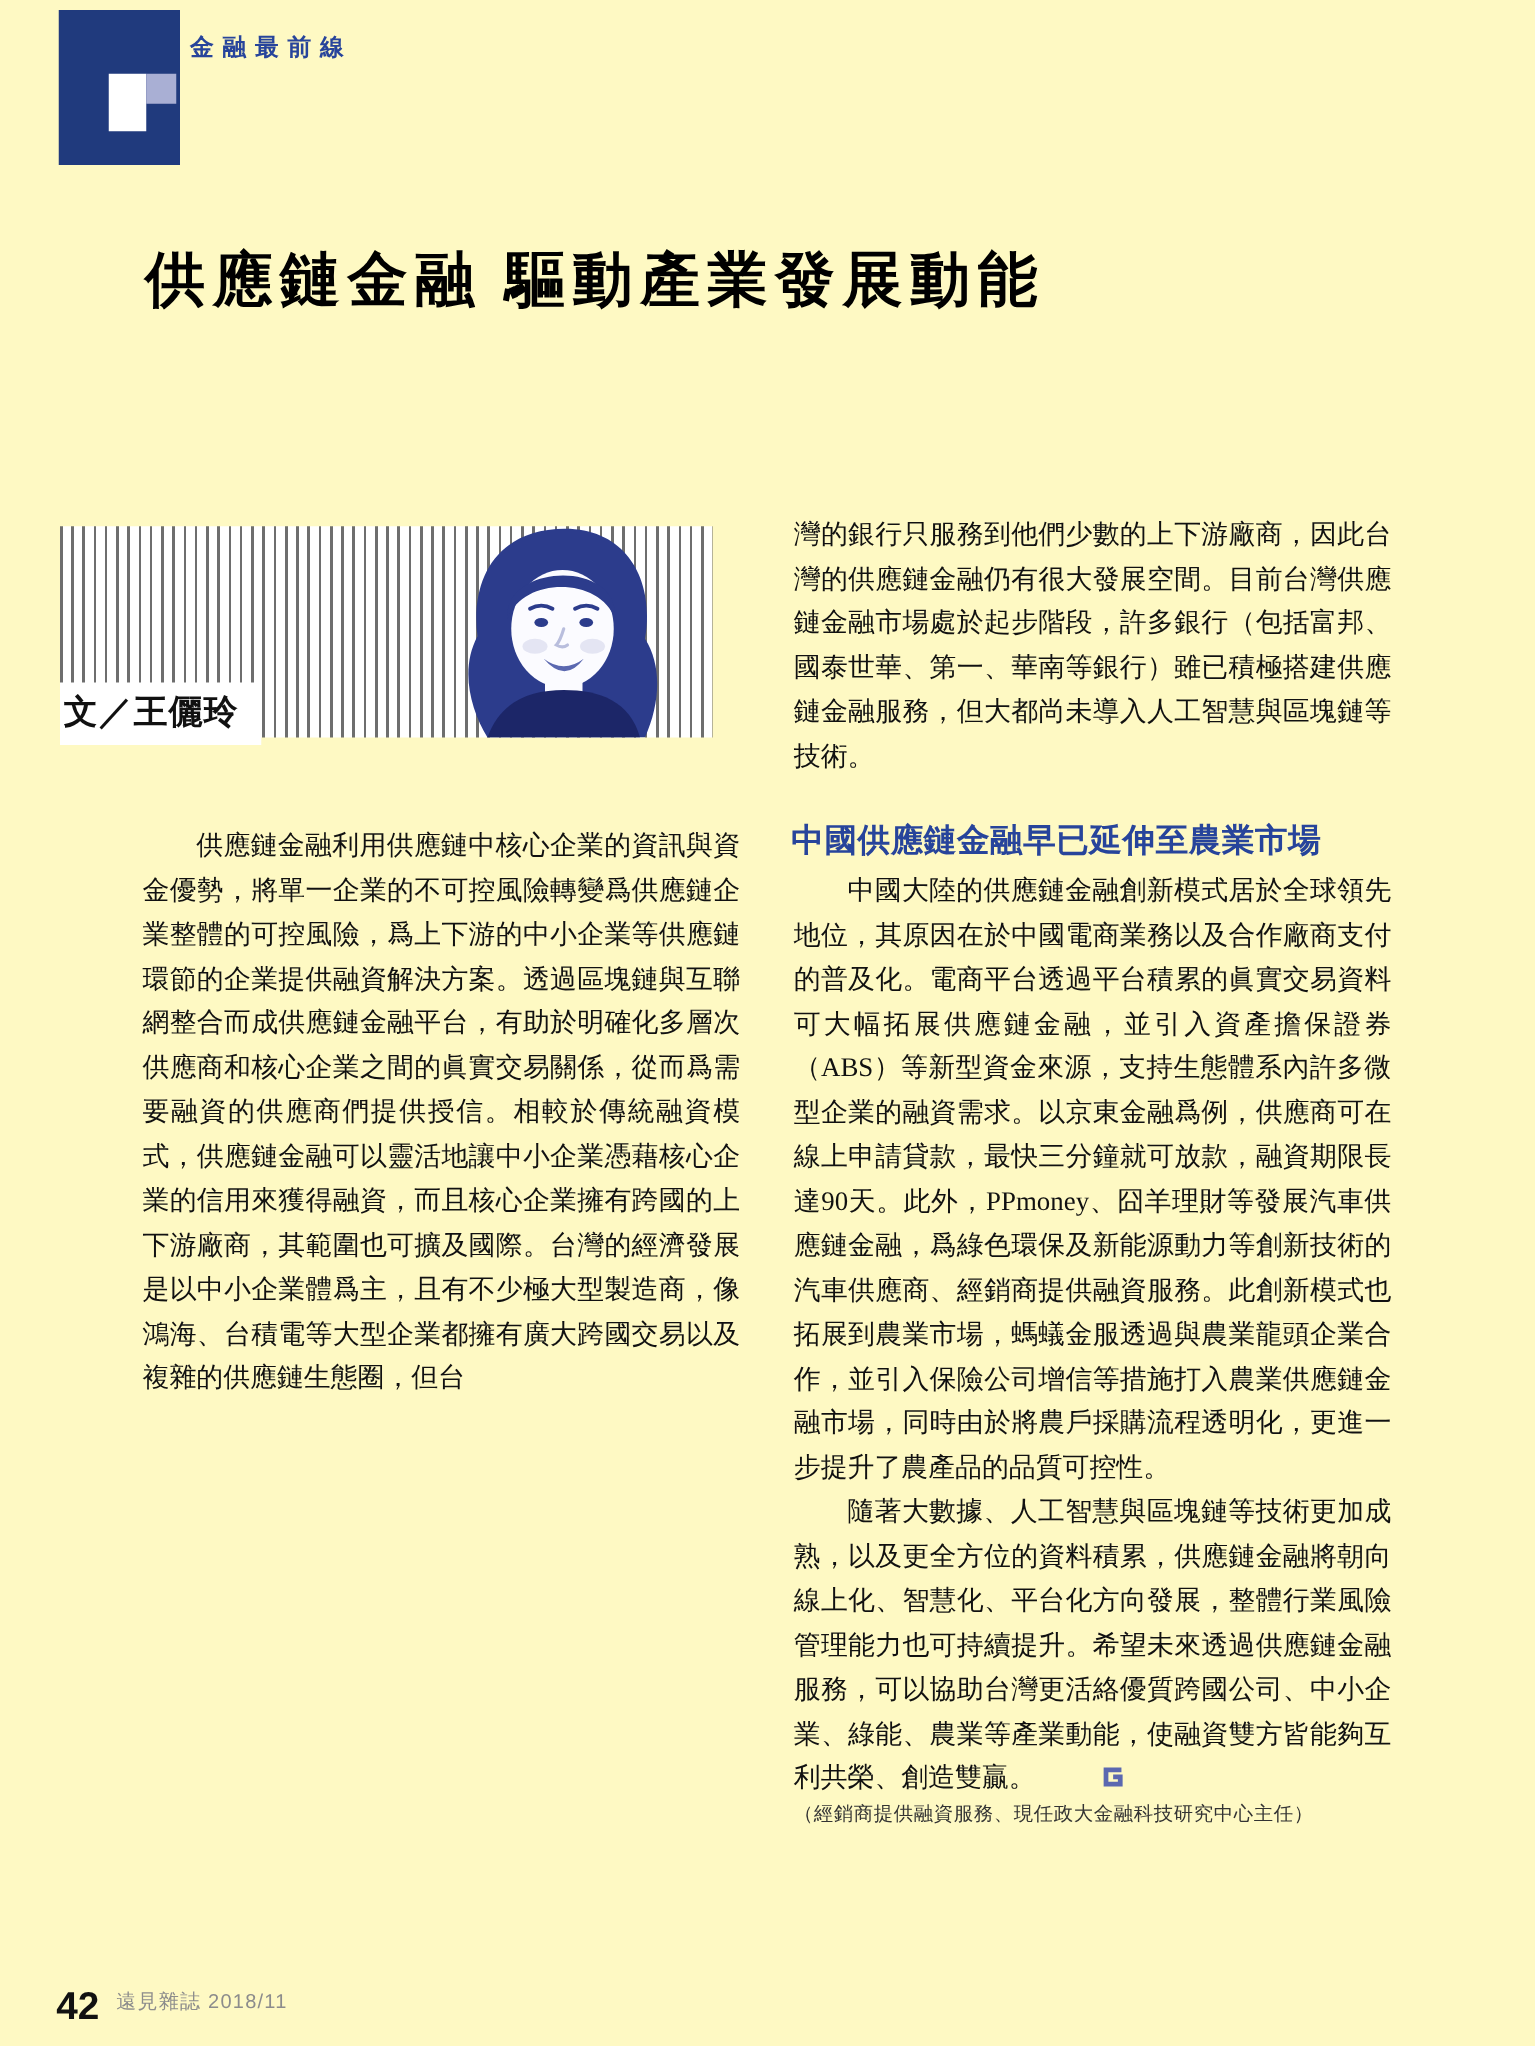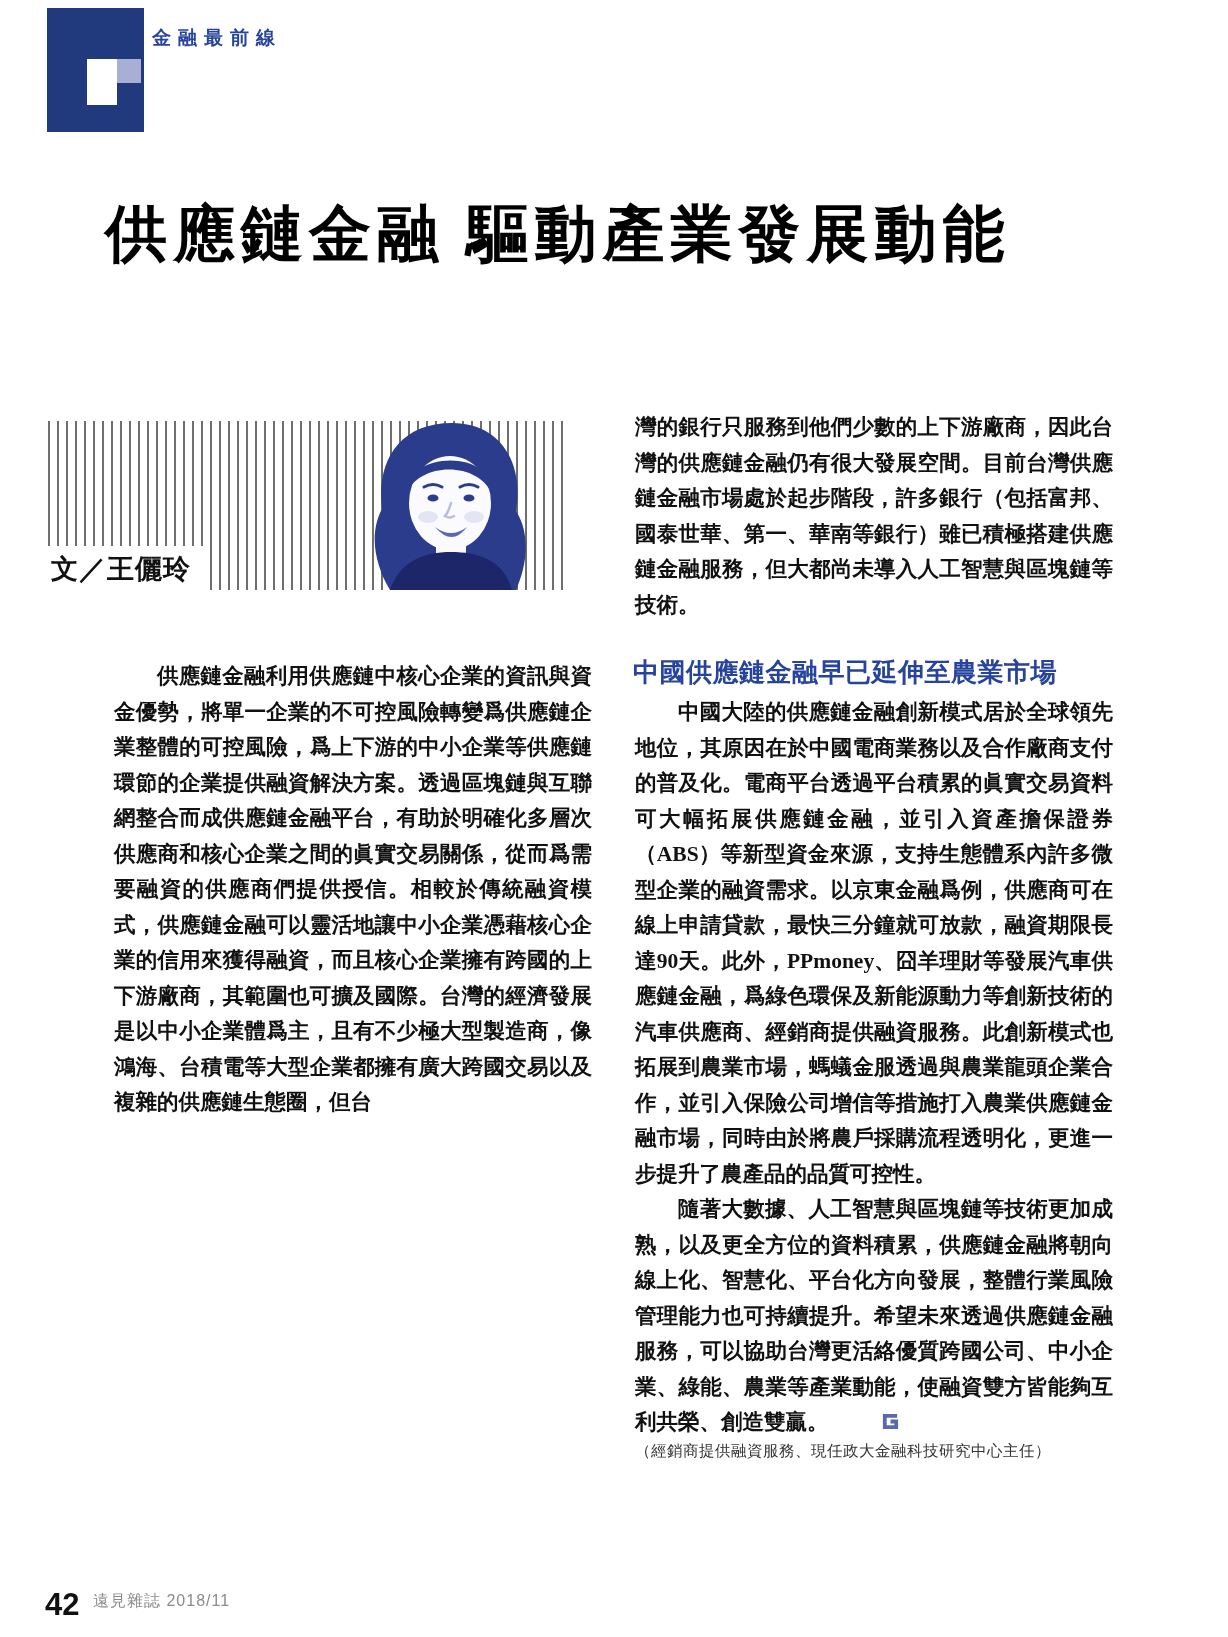--- a/index.html
+++ b/index.html
@@ -1,37 +1,37 @@
 <!DOCTYPE html>
 <html><head>
 <meta charset="utf-8">
 <style>
   html,body{margin:0;padding:0;background:#e8e8e8;}
   .page{
     position:relative;
     width:1228px;height:1637px;
-    background:#ffffff;
+    background:#fef9c3;
     margin:0 auto;
     overflow:hidden;
     font-family:"Liberation Serif","DejaVu Serif",serif;
     color:#111;
   }
   
   .logo{position:absolute;left:47px;top:8px;width:97px;height:124px;background:#203a7d;}
   .logo .logo-white{position:absolute;left:40px;top:51px;width:30px;height:46px;background:#ffffff;}
   .logo .logo-lavender{position:absolute;left:70px;top:51px;width:24px;height:24px;background:#a9afd4;}
   .section-label{
     position:absolute;left:152px;top:25px;
     font-family:"Liberation Sans","DejaVu Sans",sans-serif;
     font-size:19px;font-weight:600;letter-spacing:7px;color:#27449b;
   }
   
   .title{
-    position:absolute;left:105px;top:192px;width:1020px;
-    margin:0;font-size:62px;font-weight:700;letter-spacing:6px;
+    position:absolute;left:116px;top:192px;width:1020px;
+    margin:0;font-size:48px;font-weight:700;letter-spacing:6px;
     white-space:nowrap;color:#000;
     font-family:"Liberation Serif","DejaVu Serif",serif;
   }
   
   .media-block{position:absolute;left:48px;top:421px;width:522px;height:169px;text-align:right;}
   .stripes{
     position:absolute;inset:0;
     background:repeating-linear-gradient(to right,#6e6e6e 0px,#6e6e6e 2px,#ffffff 2px,#ffffff 9px);
   }
   .portrait{position:absolute;left:292px;top:0;width:225px;height:169px;}
@@ -43,21 +43,21 @@
     font-family:"Liberation Sans","DejaVu Sans",sans-serif;
     font-size:27px;font-weight:600;color:#111;letter-spacing:1px;white-space:nowrap;
   }
   
   .body-col{
     position:absolute;width:478px;
     font-size:21.5px;line-height:35.5px;
     text-align:justify;text-justify:inter-ideograph;
     color:#111;
   }
-  .body-col p{margin:0;font-weight:bold;}
+  .body-col p{margin:0;}
   .body-col p.indent{text-indent:2em;}
   .col-left{left:114px;top:659px;}
   .col-right-cont{left:635px;top:410px;}
   .col-right-body{left:635px;top:695px;}
   .subheading{
     position:absolute;left:633px;top:655px;width:480px;
     margin:0;font-family:"Liberation Sans","DejaVu Sans",sans-serif;
     font-size:26px;font-weight:700;color:#27449b;letter-spacing:0.5px;
     white-space:nowrap;
   }

